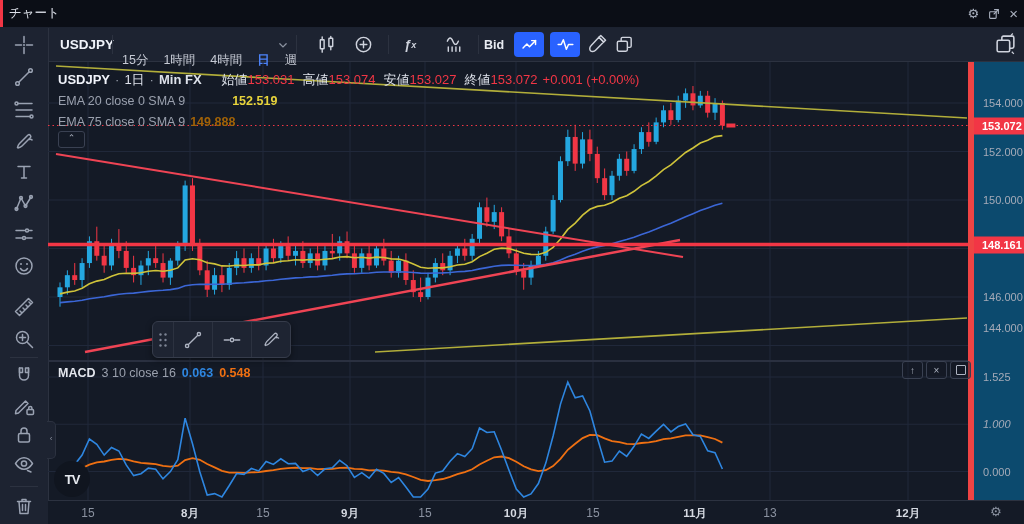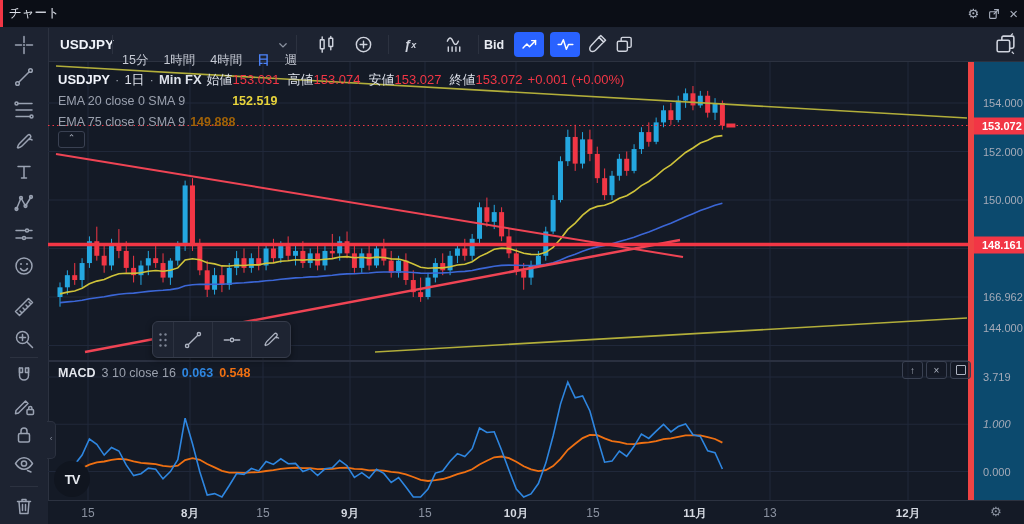--- a/index.html
+++ b/index.html
@@ -481,21 +481,21 @@
   </div>
   <div class="pane-sep"></div>
 
   <div class="legend">
     <div class="lg-row">
       <span class="lg-sym">USDJPY</span>
       <span class="lg-dim">·</span>
       <span class="lg-white">1日</span>
       <span class="lg-dim">·</span>
       <span class="lg-white" style="font-weight:bold;">Min FX</span>
-      <span id="ohlc-items" style="display:flex;gap:8px;margin-left:0;justify-content:space-between;">
+      <span id="ohlc-items" style="display:flex;gap:8px;margin-left:15px;justify-content:space-between;">
           <span><span class="lg-white">始値</span><span class="lg-red">153.031</span></span>
           <span><span class="lg-white">高値</span><span class="lg-red">153.074</span></span>
           <span><span class="lg-white">安値</span><span class="lg-red">153.027</span></span>
           <span><span class="lg-white">終値</span><span class="lg-red">153.072</span></span>
         </span>
       <span class="lg-red">+0.001 (+0.00%)</span>
     </div>
     <div class="lg-row lg-small">
       <span class="lg-dim">EMA 20 close 0 SMA 9</span>
       <span class="lg-val-yellow">152.519</span>
@@ -552,23 +552,23 @@
         </svg>
     </div>
   </div>
 
   <div class="tv-logo">TV</div>
 
   <div class="price-axis">
       <div class="pa-label" style="top: 41px;">154.000</div>
       <div class="pa-label" style="top: 89.5px; text-align: center;">152.000</div>
       <div class="pa-label" style="top: 138px;">150.000</div>
-      <div class="pa-label" style="top: 235px;">166.962</div>
+      <div class="pa-label" style="top: 235px;">146.000</div>
       <div class="pa-label" style="top: 266px;">144.000</div>
-      <div class="pa-label" style="top: 315px;">3.719</div>
+      <div class="pa-label" style="top: 315px;">1.525</div>
       <div class="pa-label" style="top: 362.25px; font-style: italic;">1.000</div>
       <div class="pa-label" style="top: 409.5px;">0.000</div>
       <div class="pa-badge" style="top: 63.504px;">153.072</div>
       <div class="pa-badge" style="top: 182.596px;">148.161</div>
     </div>
 
   <div class="time-axis">
       <div class="ta-label" style="left: 40px;">15</div>
       <div class="ta-label major" style="left: 142px;">8月</div>
       <div class="ta-label" style="left: 215px;">15</div>

